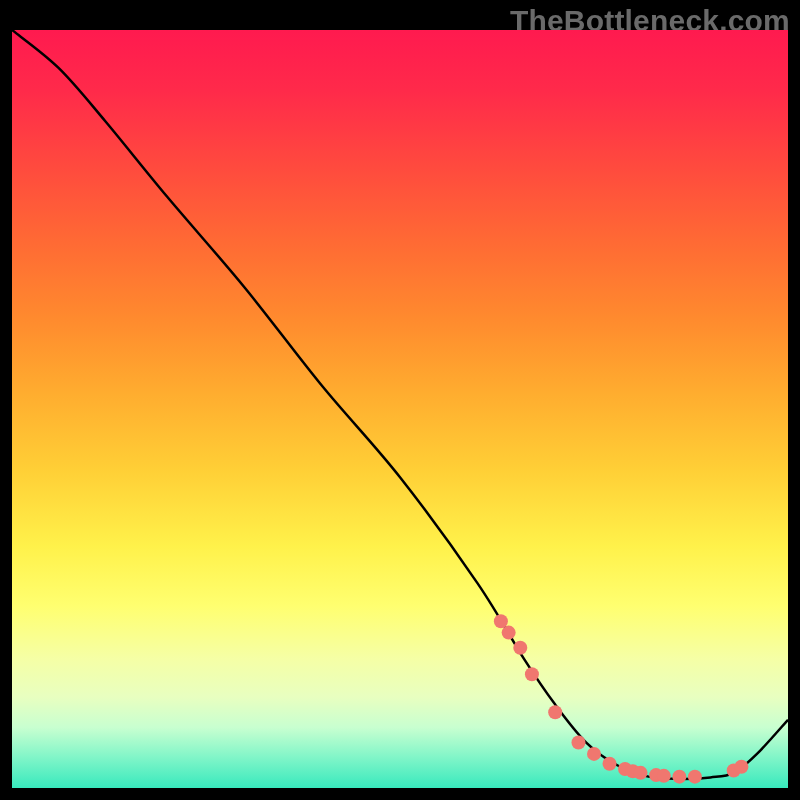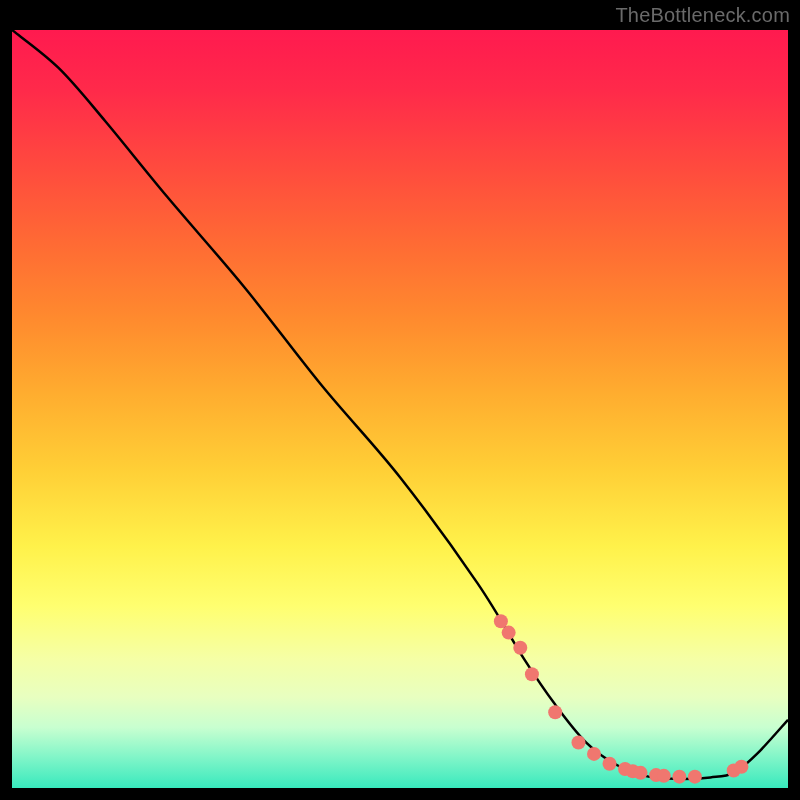--- a/index.html
+++ b/index.html
@@ -38,22 +38,22 @@
       #c8ffd0 92%,
       #80f5c8 96%,
       #38e9bd 100%
     );
   }
   .watermark {
     position: absolute;
     top: 4px;
     right: 10px;
     color: #6a6a6a;
-    font-size: 20px;
-    font-weight: 400;
+    font-size: 30px;
+    font-weight: 700;
     letter-spacing: 0.2px;
     user-select: none;
   }
   svg.curve {
     position: absolute;
     left: 0;
     top: 0;
     width: 776px;
     height: 758px;
     pointer-events: none;

